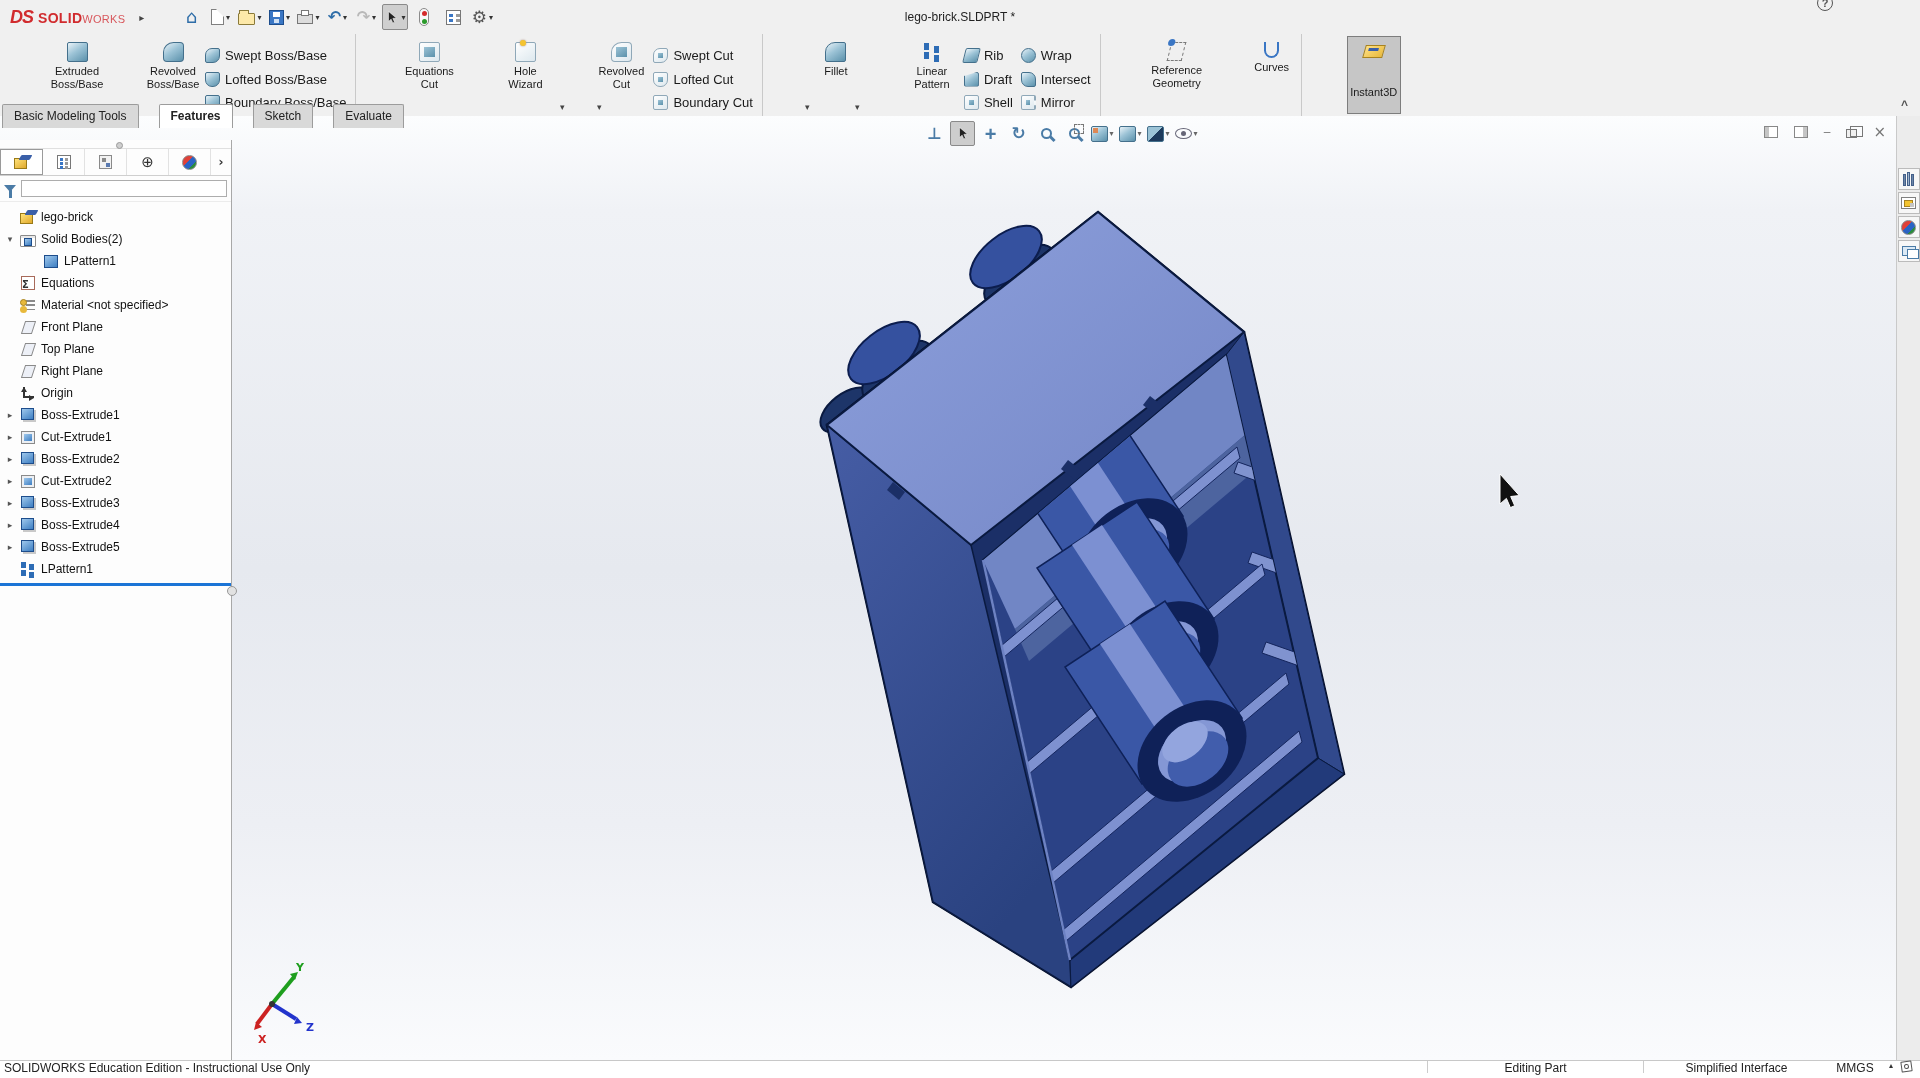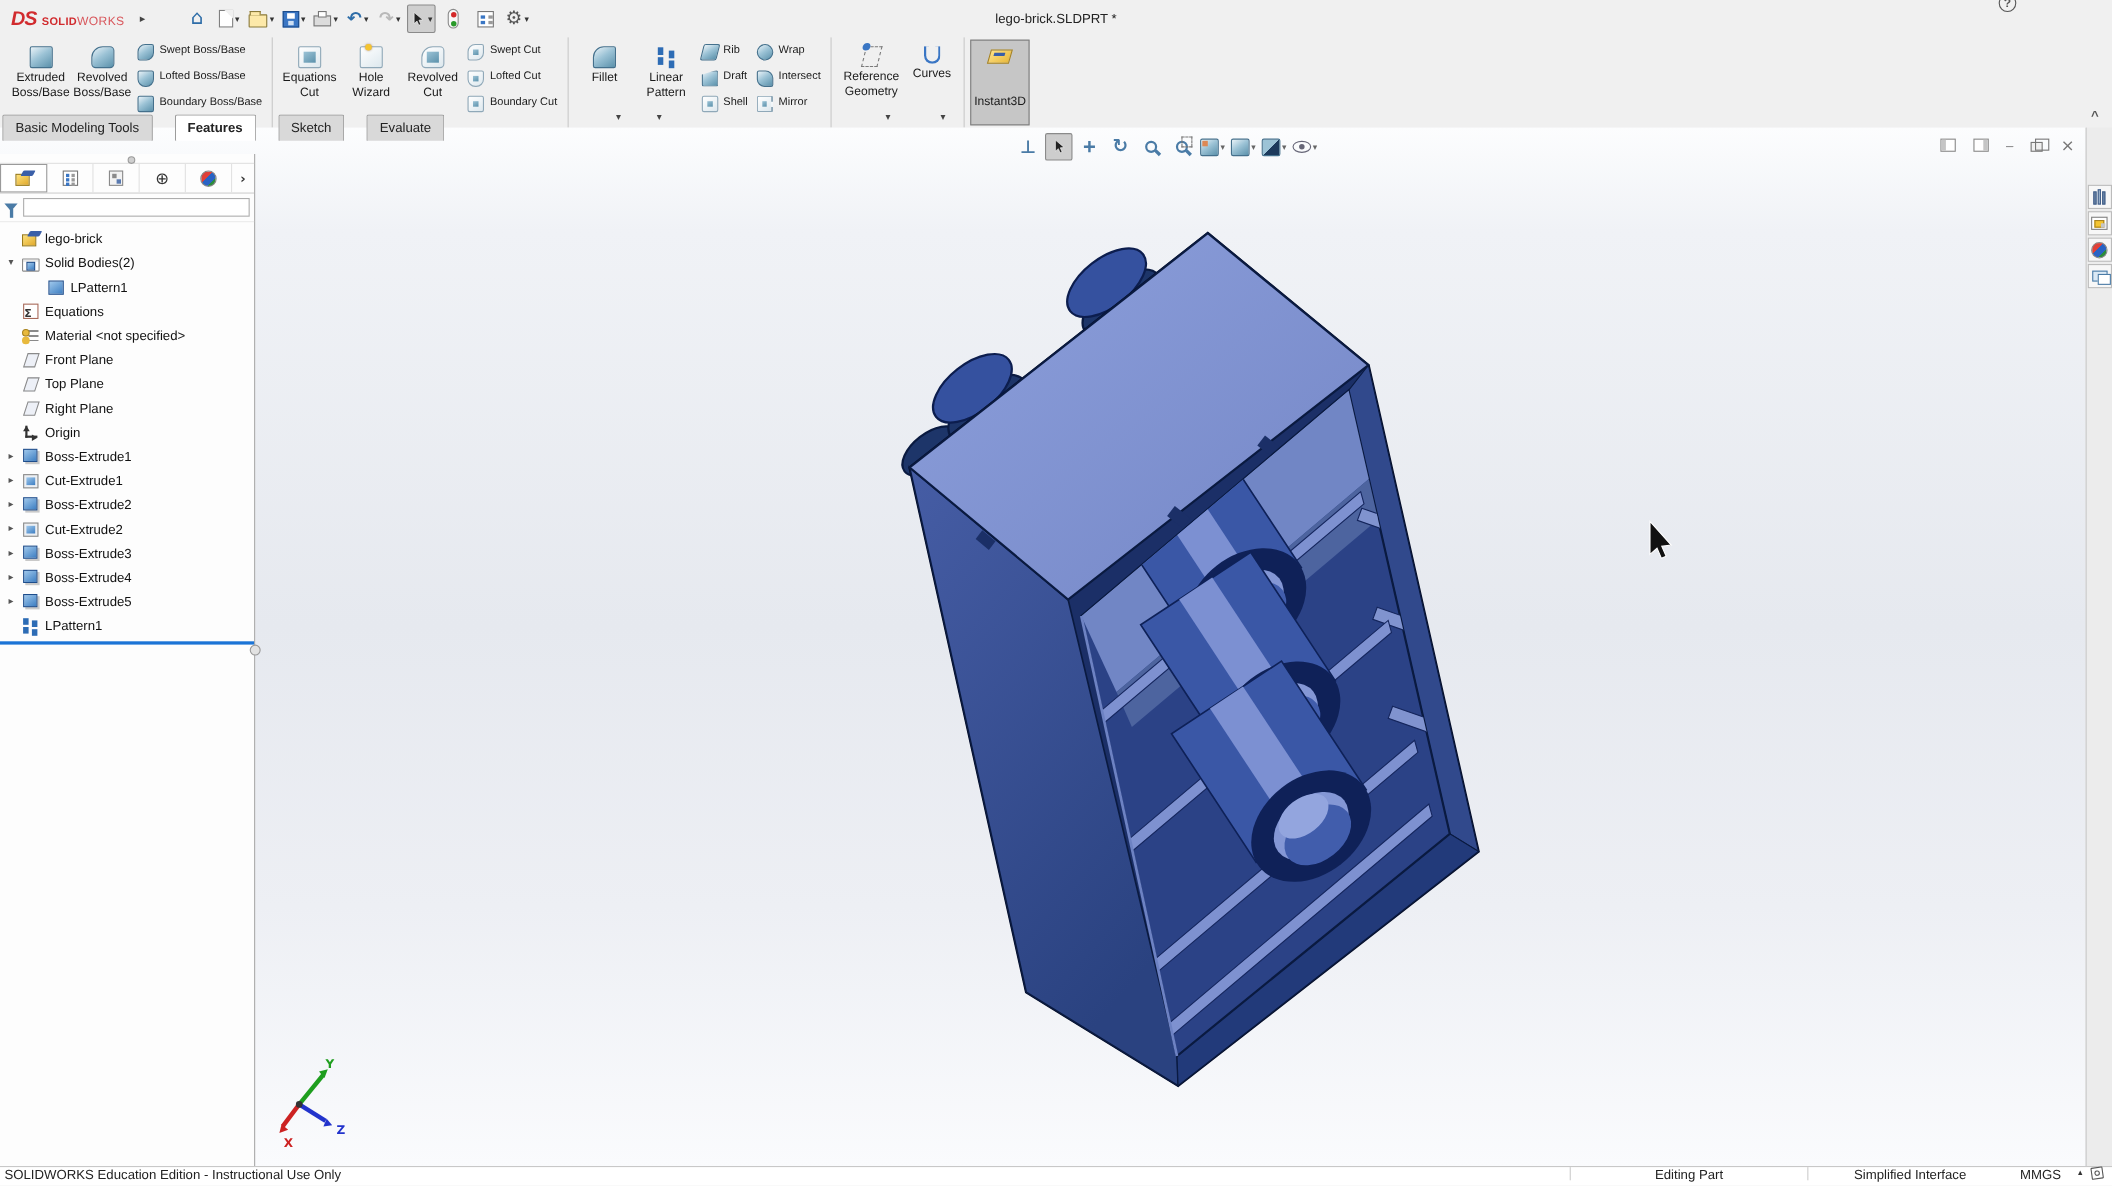--- a/index.html
+++ b/index.html
@@ -4,21 +4,21 @@
 <style>
   * { box-sizing: border-box; margin: 0; padding: 0; }
   html,body { width:1920px; height:1078px; overflow:hidden; }
   body { font-family:"Liberation Sans",sans-serif; font-size:12px; color:#222; background:#f0f0f0; position:relative; }
   .glyph { font-family:"DejaVu Sans",sans-serif; }
 
   
   .titlebar { height:34px; background:#f0f0f0; display:flex; align-items:center; position:relative; padding:0 6px; }
   .brand { display:flex; align-items:baseline; padding:0 4px; }
   .brand .mark { color:#d12b2e; font-weight:bold; font-style:italic; font-size:18px; letter-spacing:-1px; }
-  .brand .bold { color:#d12b2e; font-weight:bold; font-size:10px; margin-left:5px; letter-spacing:.3px; }
+  .brand .bold { color:#d12b2e; font-weight:bold; font-size:14px; margin-left:5px; letter-spacing:.3px; }
   .brand .light { color:#d8575c; font-size:11px; letter-spacing:.3px; }
   .flyright { font-size:10px; color:#444; margin:0 8px 0 10px; }
   .qat { display:flex; align-items:center; gap:3px; margin-left:26px; }
   .qbtn { height:26px; min-width:26px; display:flex; align-items:center; justify-content:center; border-radius:2px; padding:0 2px; position:relative; }
   .qbtn.pressed { background:#cfcfcf; border:1px solid #8a8a8a; }
   .dd { font-size:8px; color:#333; margin-left:2px; font-family:"DejaVu Sans",sans-serif; }
   .title-center { position:absolute; left:0; right:0; top:0; height:34px; display:flex; align-items:center; justify-content:center; font-size:12px; color:#222; pointer-events:none; }
   .tb-right { margin-left:auto; display:flex; align-items:center; gap:14px;flex-direction:column; }
   .searchbox { width:178px; height:21px; border:1px solid #b0b0b0; background:#fff; display:flex; align-items:center; gap:4px; padding:0 4px; }
   .searchbox input { border:none; outline:none; flex:1; min-width:0; font-size:12px; color:#444; font-family:"Liberation Sans",sans-serif; }
@@ -50,24 +50,24 @@
   .i-restore { width:11px; height:9px; border:1px solid #777; position:relative; margin-top:3px; background:#f0f0f0; }
   .i-restore::before { content:""; position:absolute; top:-4px; left:3px; width:11px; height:9px; border:1px solid #777; }
   .i-minifold { width:14px; height:12px; border:1px solid #888; position:relative; background:#fff; }
   .i-minifold.lft::before { content:""; position:absolute; left:0; top:0; bottom:0; width:4px; background:#c5c5c5; }
   .i-minifold.rgt::before { content:""; position:absolute; right:0; top:0; bottom:0; width:4px; background:#c5c5c5; }
   .cur-svg { display:block; }
 
   
   .ribbon { height:82px; background:#f0f0f0; display:flex; align-items:stretch; position:relative; padding-left:4px; }
   .rgroup { display:flex; align-items:stretch; padding:2px 5px; border-right:1px solid #c9c9c9; }
-  .bigbtn { width:56px; display:flex; flex-direction:column; align-items:center; padding-top:5px; gap:3px; font-size:11px; line-height:1.15; text-align:center; color:#1a1a1a; border:1px solid transparent; }
+  .bigbtn { width:56px; display:flex; flex-direction:column; align-items:center; padding-top:5px; gap:3px; font-size:11px; line-height:1.15; text-align:center; color:#1a1a1a; border:1px solid transparent;margin-left:40px; }
   .bigbtn.active { background:#c6c6c6; border:1px solid #7d7d7d;gap:28px; }
   .stackcol { display:flex; flex-direction:column; justify-content:space-between; padding:4px 4px; }
-  .srow { display:flex; align-items:flex-start; gap:5px; font-size:10px; color:#1a1a1a; height:23px; }
+  .srow { display:flex; align-items:flex-end; gap:5px; font-size:13px; color:#1a1a1a; height:23px; }
   .cube3 { width:21px; height:20px; background:linear-gradient(145deg,#eaf3f8 0%,#9cc3d6 45%,#5b91ab 100%); border:1px solid #44708c; border-radius:2px; position:relative; flex:none; }
   .cube3.sm { width:15px; height:15px; }
   .cube3.cut { background:linear-gradient(145deg,#ffffff,#dde8ee); border:1px solid #8fa8b8; }
   .cube3.cut::after { content:""; position:absolute; inset:4px; background:linear-gradient(145deg,#9cc3d6,#5b91ab); }
   .cube3.hw::after { content:""; position:absolute; right:-3px; top:-3px; width:6px; height:6px; border-radius:50%; background:#f4c430; box-shadow:0 0 2px #a87; }
   .i-lpat { width:20px; height:20px; position:relative; flex:none; }
   .i-lpat::before { content:""; position:absolute; left:2px; top:1px; width:5px; height:7px; background:#2d6cb5; box-shadow:10px 3px 0 #2d6cb5; }
   .i-lpat::after { content:""; position:absolute; left:2px; top:10px; width:5px; height:7px; background:#2d6cb5; box-shadow:10px 3px 0 #2d6cb5; }
   .i-refgeo { width:15px; height:19px; border:1px dashed #7a7a7a; transform:skewX(-14deg); position:relative; flex:none; }
   .i-refgeo::before { content:""; position:absolute; left:-4px; top:-4px; width:7px; height:7px; border-radius:50%; background:#3a76c4; }

